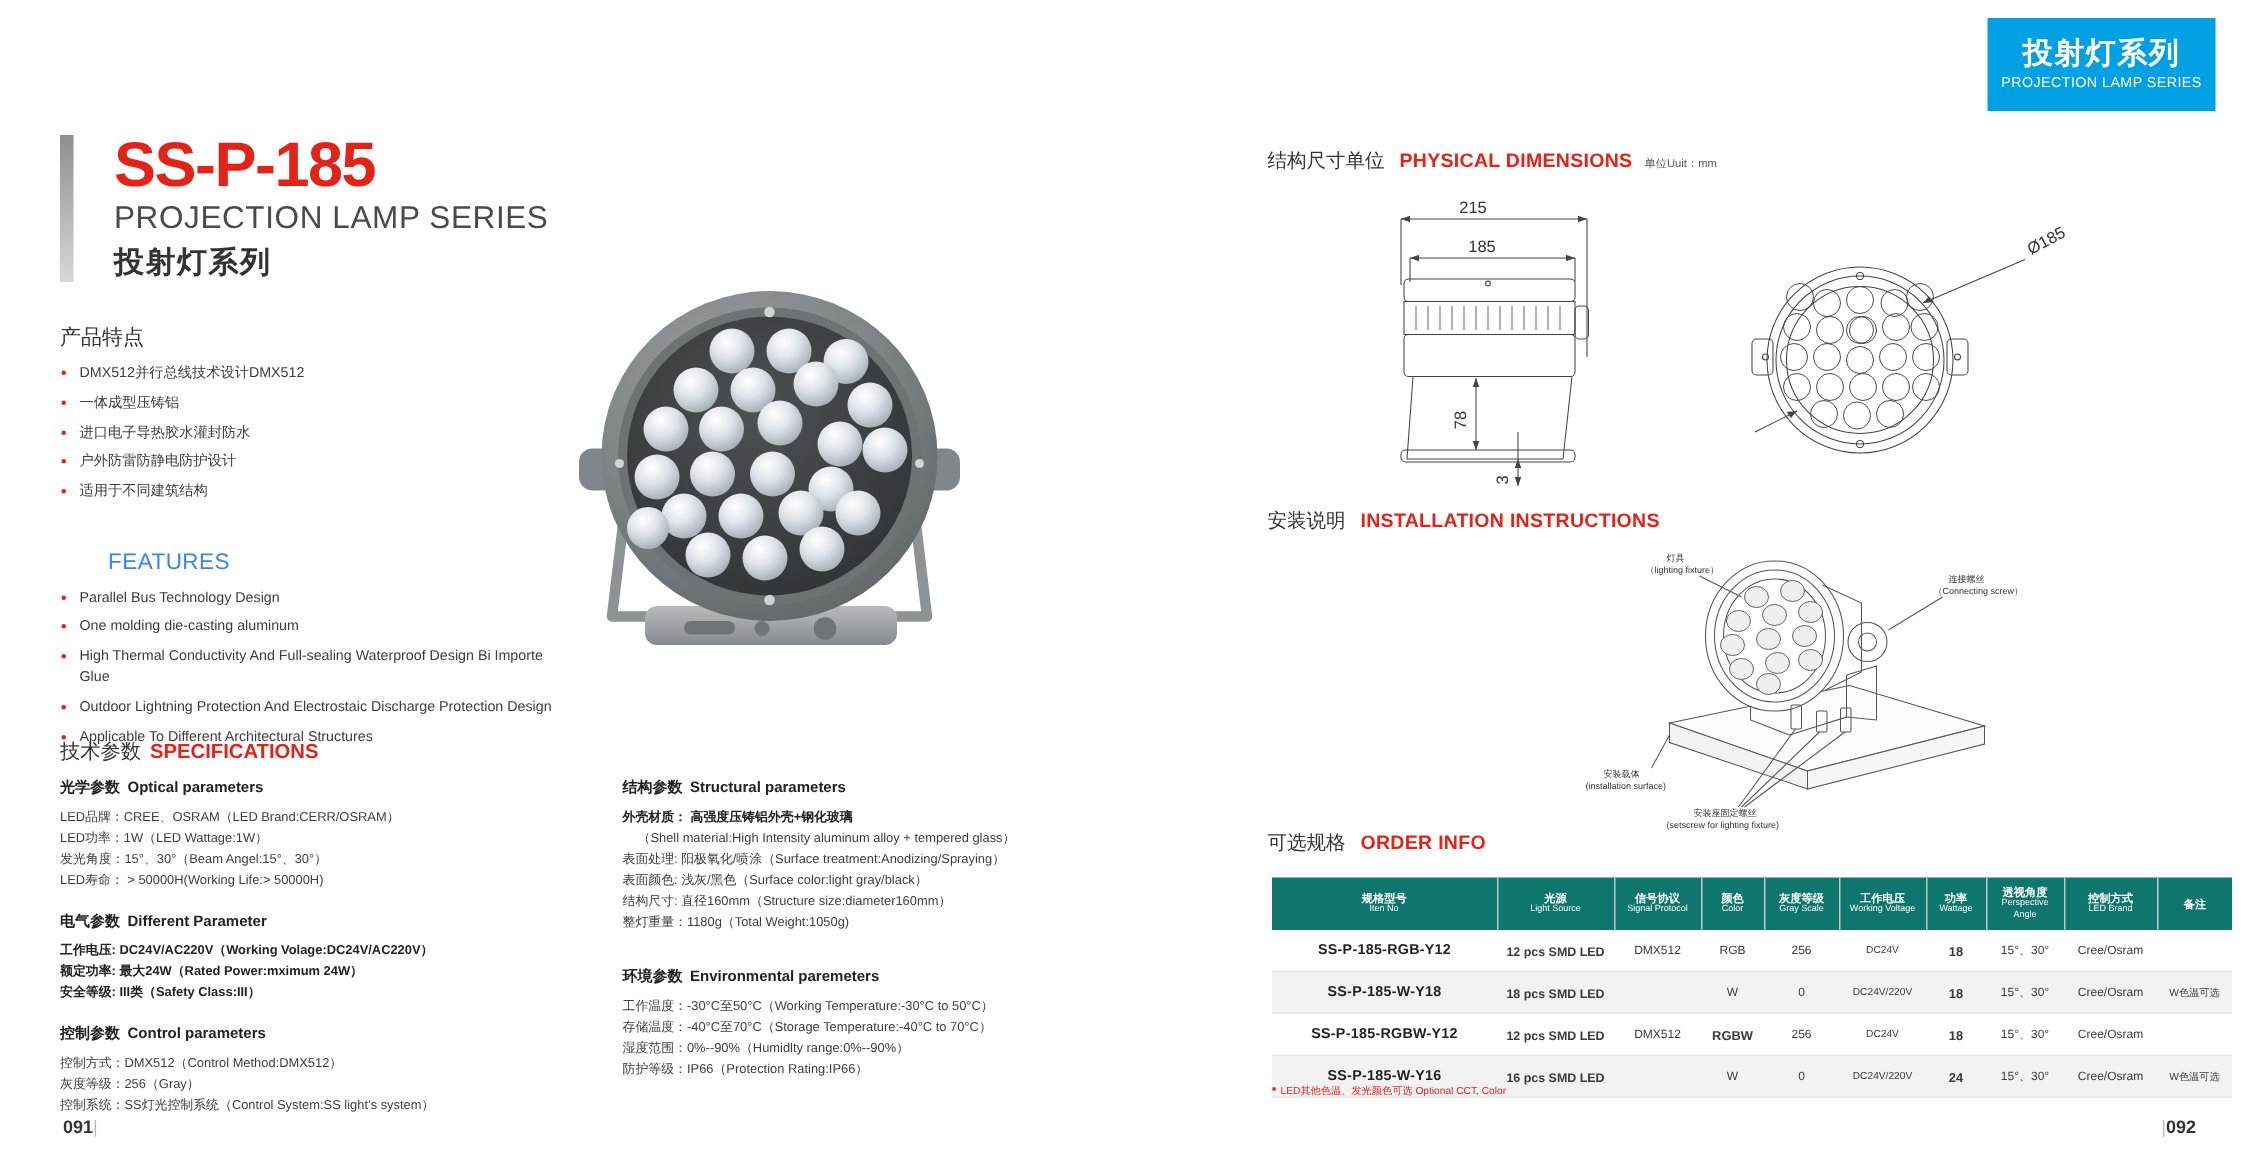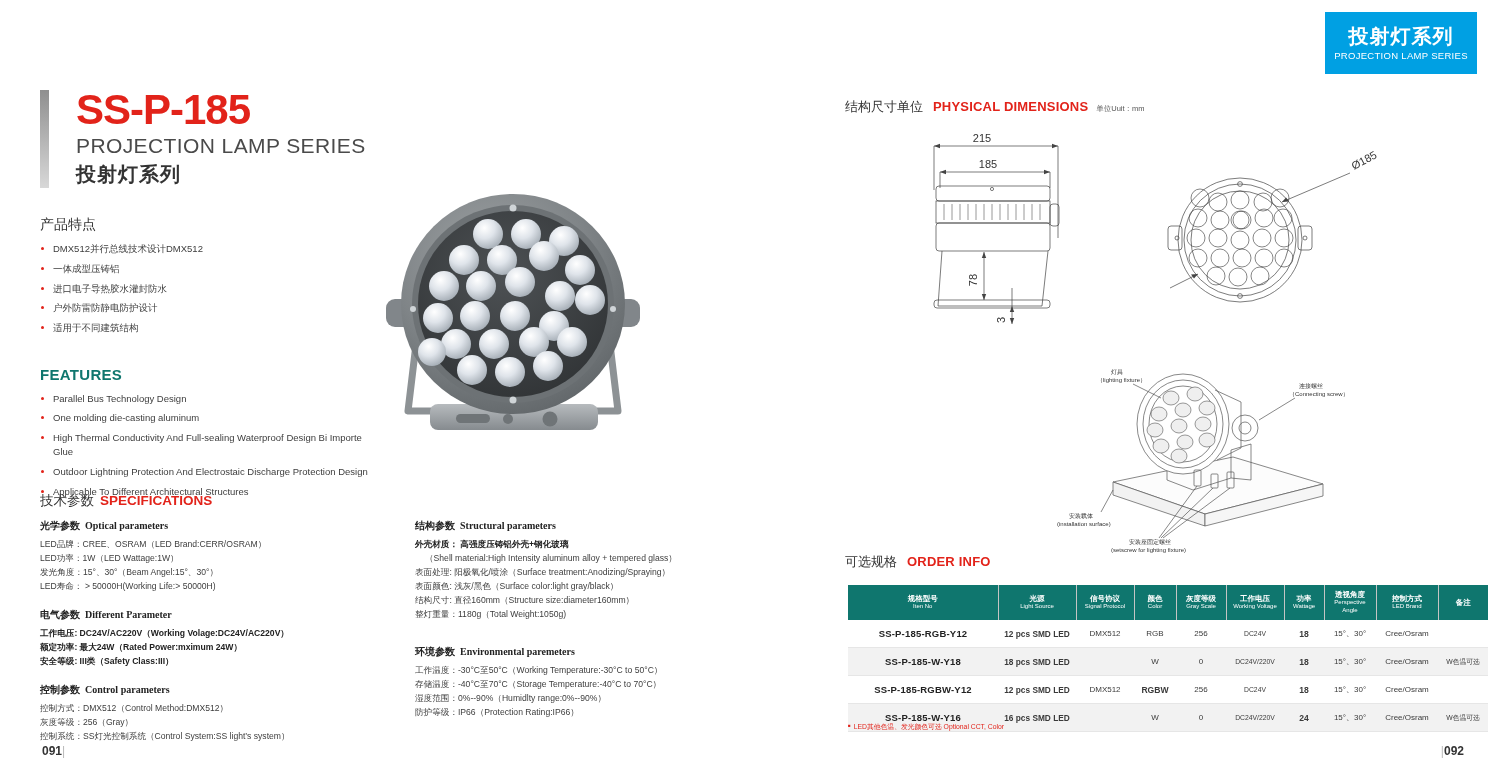--- a/index.html
+++ b/index.html
@@ -30,21 +30,21 @@
   .title-bar {
     position: absolute; left: 0; top: 2px;
     width: 9px; height: 98px;
     background: linear-gradient(to bottom, #8f8f8f, #d8d8d8);
   }
   .model { font-size: 42px; font-weight: bold; color: #e2231a; letter-spacing: -1px; line-height: 1.05; }
   .series-en { font-size: 21px; color: #4a4a4a; letter-spacing: .4px; margin-top: 2px; font-weight: 400; }
   .series-cn { font-size: 20px; color: #333; font-weight: bold; letter-spacing: 1px; margin-top: 3px; }
 
   .sec-h-cn { font-size: 14px; color: #333; font-weight: 500; margin-top: 28px; margin-bottom: 8px; }
-  .sec-h-en { font-size: 15px; color: #0f766e; font-weight: bold; letter-spacing: .3px; margin-top: 30px; margin-bottom: 9px; }
+  .sec-h-en { font-size: 15px; color: #3b82f6; font-weight: normal; letter-spacing: .3px; margin-top: 30px; margin-bottom: 9px; margin-left: 32px; }
 
   ul.bullets { list-style: none; }
   ul.bullets li {
     position: relative; padding-left: 13px;
     font-size: 9.5px; line-height: 1.55; color: #3d3d3d; margin-bottom: 5px;
   }
   ul.bullets li::before {
     content: ""; position: absolute; left: 1px; top: 5px;
     width: 3px; height: 3px; border-radius: 50%; background: #e2231a;
   }
@@ -52,21 +52,21 @@
 
   
   .spec-title { position: absolute; left: 40px; top: 492px; font-size: 13.5px; }
   .spec-title .cn { color: #333; margin-top: 16px; }
   .spec-title .en { color: #e2231a; font-weight: bold; margin-left: 6px; }
 
   .spec-col { position: absolute; font-size: 8.6px; line-height: 1.62; color: #3d3d3d; }
   .spec-col.c1 { left: 40px; top: 518px; width: 350px; }
   .spec-col.c2 { left: 415px; top: 518px; width: 340px; }
   .grp-h { font-size: 10px; font-weight: bold; color: #222; margin-bottom: 4px; }
-  .grp-h .en { margin-left: 5px; font-family: Liberation Serif, serif; }
+  .grp-h .en { margin-left: 5px; }
   .grp { margin-bottom: 13px; }
   .grp.bold-rows div { font-weight: bold; color: #222; }
   .indent { padding-left: 10px; }
 
   
   .photo { position: absolute; left: 368px; top: 186px; width: 290px; height: 280px; }
 
   
   .rsec { position: absolute; font-size: 13px; }
   .rsec .cn { color: #333; }
@@ -384,20 +384,23 @@
       <g fill="#333" font-family="Liberation Sans, sans-serif" font-size="11">
         <text x="52" y="14" text-anchor="middle">215</text>
         <text x="58" y="40" text-anchor="middle">185</text>
         <text x="47" y="152" text-anchor="middle" transform="rotate(-90 47 152)">78</text>
         <text x="75" y="192" text-anchor="middle" transform="rotate(-90 75 192)">3</text>
         <text x="424" y="42" transform="rotate(-28 424 42)">Ø185</text>
       </g>
     </svg>
   </div>
 
+  <div class="rsec inst-h">
+    <span class="cn">安装说明</span><span class="en">INSTALLATION INSTRUCTIONS</span>
+  </div>
 
   <div class="install">
     <svg viewBox="0 0 425 195" width="425" height="195">
       <g stroke="#555" fill="none" stroke-width="0.7">
 
         <path d="M58 120 L178 95 L268 122 L150 152 Z" fill="#fcfcfc"></path>
         <path d="M58 120 L58 133 L150 164 L150 152 Z" fill="#f2f2f2"></path>
         <path d="M150 152 L150 164 L268 134 L268 122 Z" fill="#f6f6f6"></path>
 
         <path d="M112 88 L112 118 L138 128 L176 116 L176 88"></path>

